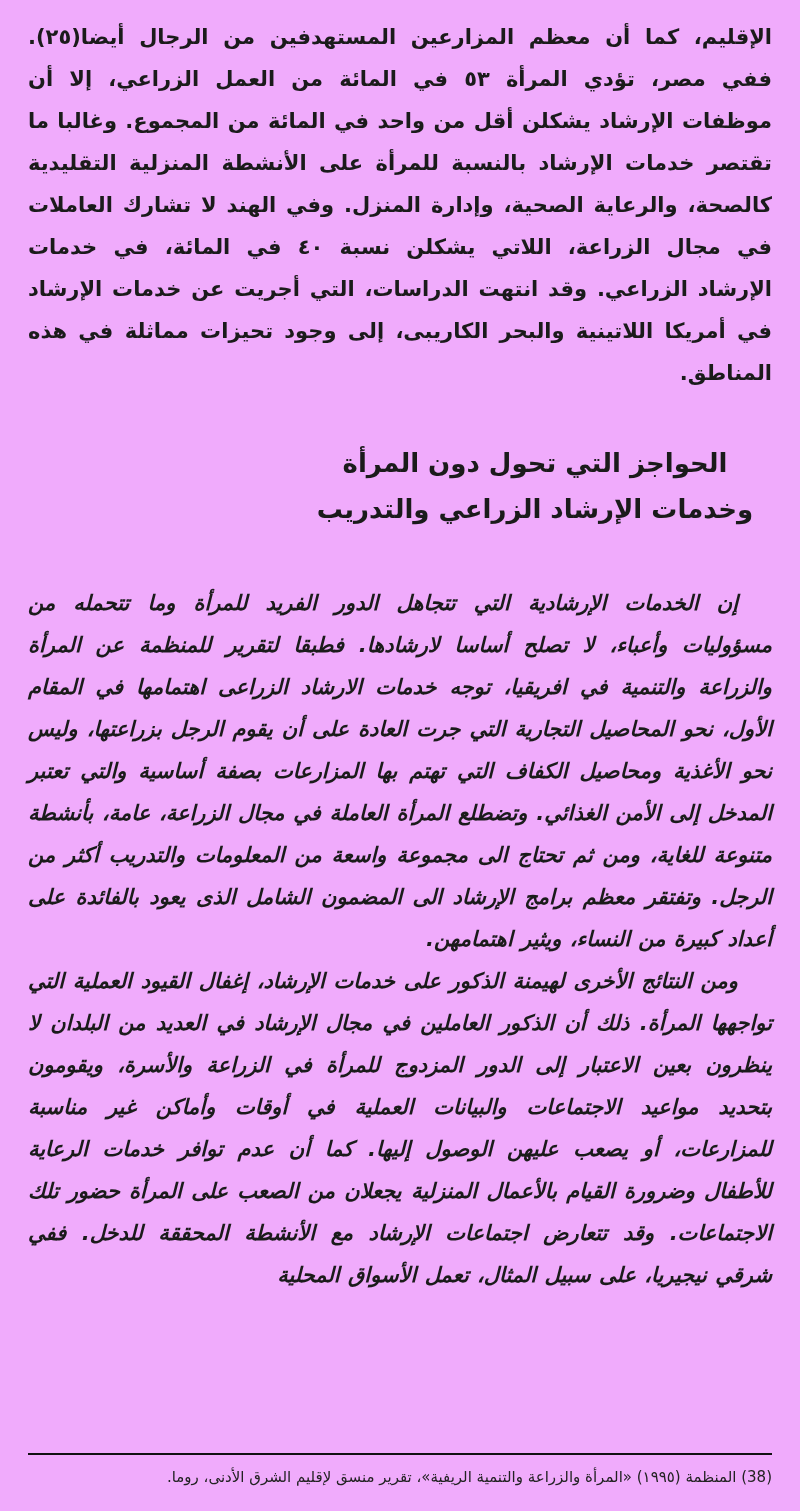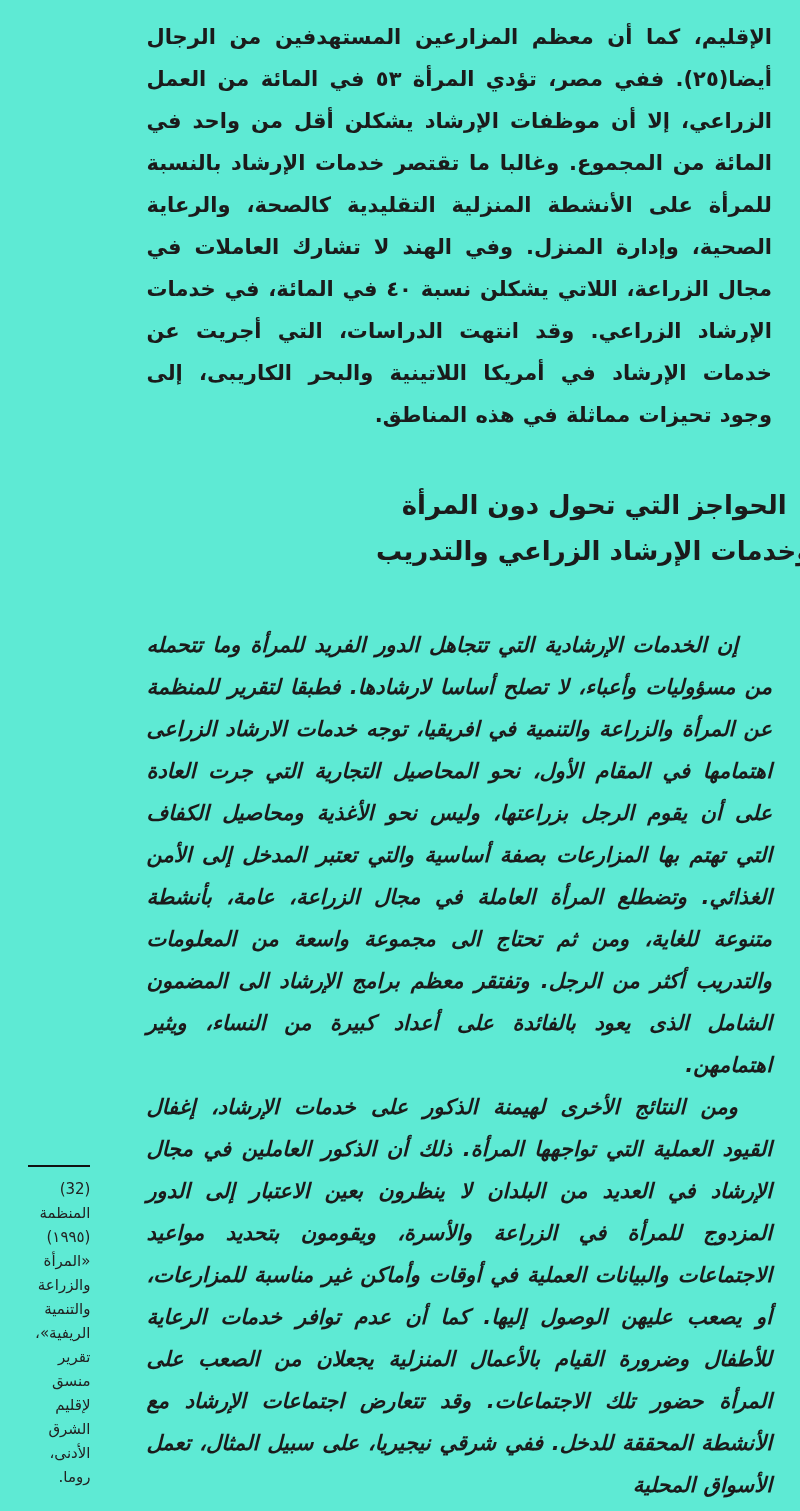--- a/index.html
+++ b/index.html
@@ -5,26 +5,26 @@
   html, body {
     margin: 0;
     padding: 0;
     background: #ffffff;
   }
   .page {
     position: relative;
     width: 800px;
     height: 1511px;
     margin: 0 auto;
-    background: #5eead4;
+    background: #f0abfc;
     color: #1b1b1b;
     direction: rtl;
     box-sizing: border-box;
     display: flex;
-    flex-direction: row;
+    flex-direction: column;
     font-family: "DejaVu Sans", "Liberation Sans", sans-serif;
     overflow: hidden;
   }
   .content {
     padding: 16px 28px 0 28px;
   }
   p.body {
     margin: 0;
     font-size: 21px;
     font-weight: bold;
@@ -81,16 +81,16 @@
     </h2>
 
     <p class="body indent">إن الخدمات الإرشادية التي تتجاهل الدور الفريد للمرأة وما تتحمله من مسؤوليات وأعباء، لا تصلح أساسا لارشادها. فطبقا لتقرير للمنظمة عن المرأة والزراعة والتنمية في افريقيا، توجه خدمات الارشاد الزراعى اهتمامها في المقام الأول، نحو المحاصيل التجارية التي جرت العادة على أن يقوم الرجل بزراعتها، وليس نحو الأغذية ومحاصيل الكفاف التي تهتم بها المزارعات بصفة أساسية والتي تعتبر المدخل إلى الأمن الغذائي. وتضطلع المرأة العاملة في مجال الزراعة، عامة، بأنشطة متنوعة للغاية، ومن ثم تحتاج الى مجموعة واسعة من المعلومات والتدريب أكثر من الرجل. وتفتقر معظم برامج الإرشاد الى المضمون الشامل الذى يعود بالفائدة على أعداد كبيرة من النساء، ويثير اهتمامهن.</p>
 
     <p class="body indent">ومن النتائج الأخرى لهيمنة الذكور على خدمات الإرشاد، إغفال القيود العملية التي تواجهها المرأة. ذلك أن الذكور العاملين في مجال الإرشاد في العديد من البلدان لا ينظرون بعين الاعتبار إلى الدور المزدوج للمرأة في الزراعة والأسرة، ويقومون بتحديد مواعيد الاجتماعات والبيانات العملية في أوقات وأماكن غير مناسبة للمزارعات، أو يصعب عليهن الوصول إليها. كما أن عدم توافر خدمات الرعاية للأطفال وضرورة القيام بالأعمال المنزلية يجعلان من الصعب على المرأة حضور تلك الاجتماعات. وقد تتعارض اجتماعات الإرشاد مع الأنشطة المحققة للدخل. ففي شرقي نيجيريا، على سبيل المثال، تعمل الأسواق المحلية</p>
 
   </div>
 
   <div class="footnote">
     <div class="footnote-rule"></div>
-    <p class="footnote-text">(32) المنظمة (١٩٩٥) «المرأة والزراعة والتنمية الريفية»، تقرير منسق لإقليم الشرق الأدنى، روما.</p>
+    <p class="footnote-text">(38) المنظمة (١٩٩٥) «المرأة والزراعة والتنمية الريفية»، تقرير منسق لإقليم الشرق الأدنى، روما.</p>
   </div>
 
 </div>
 
 </body></html>

